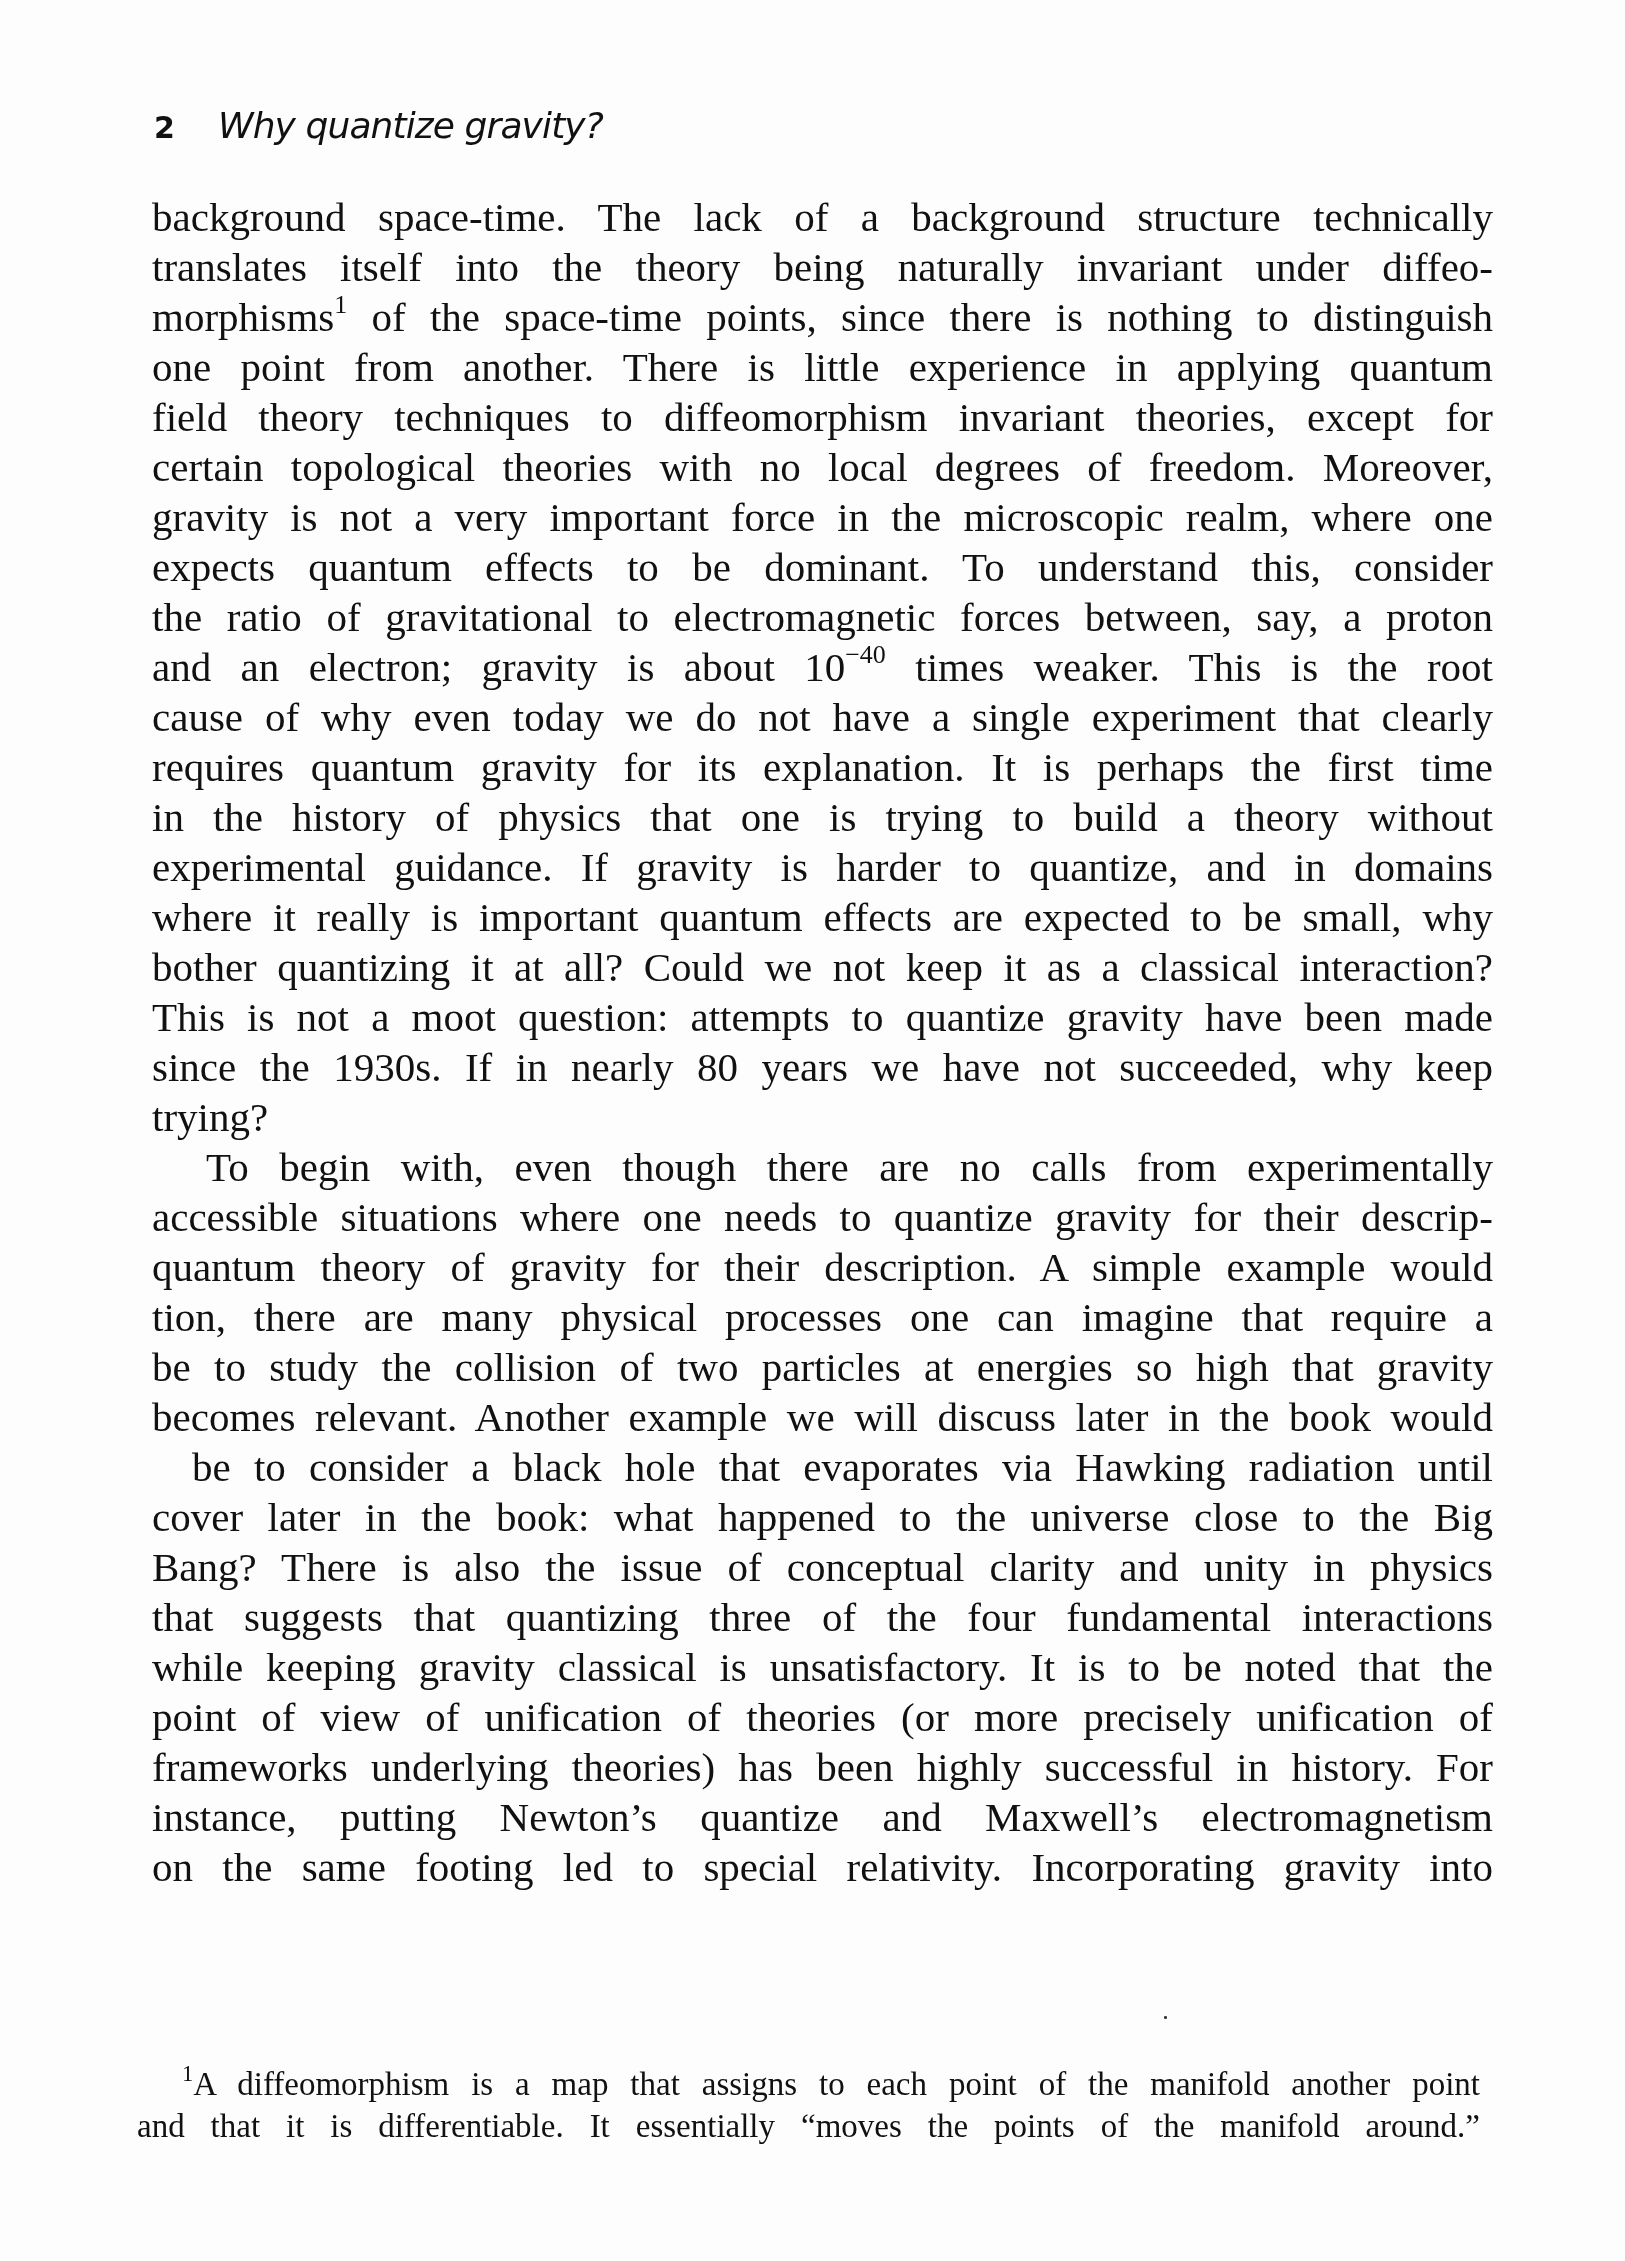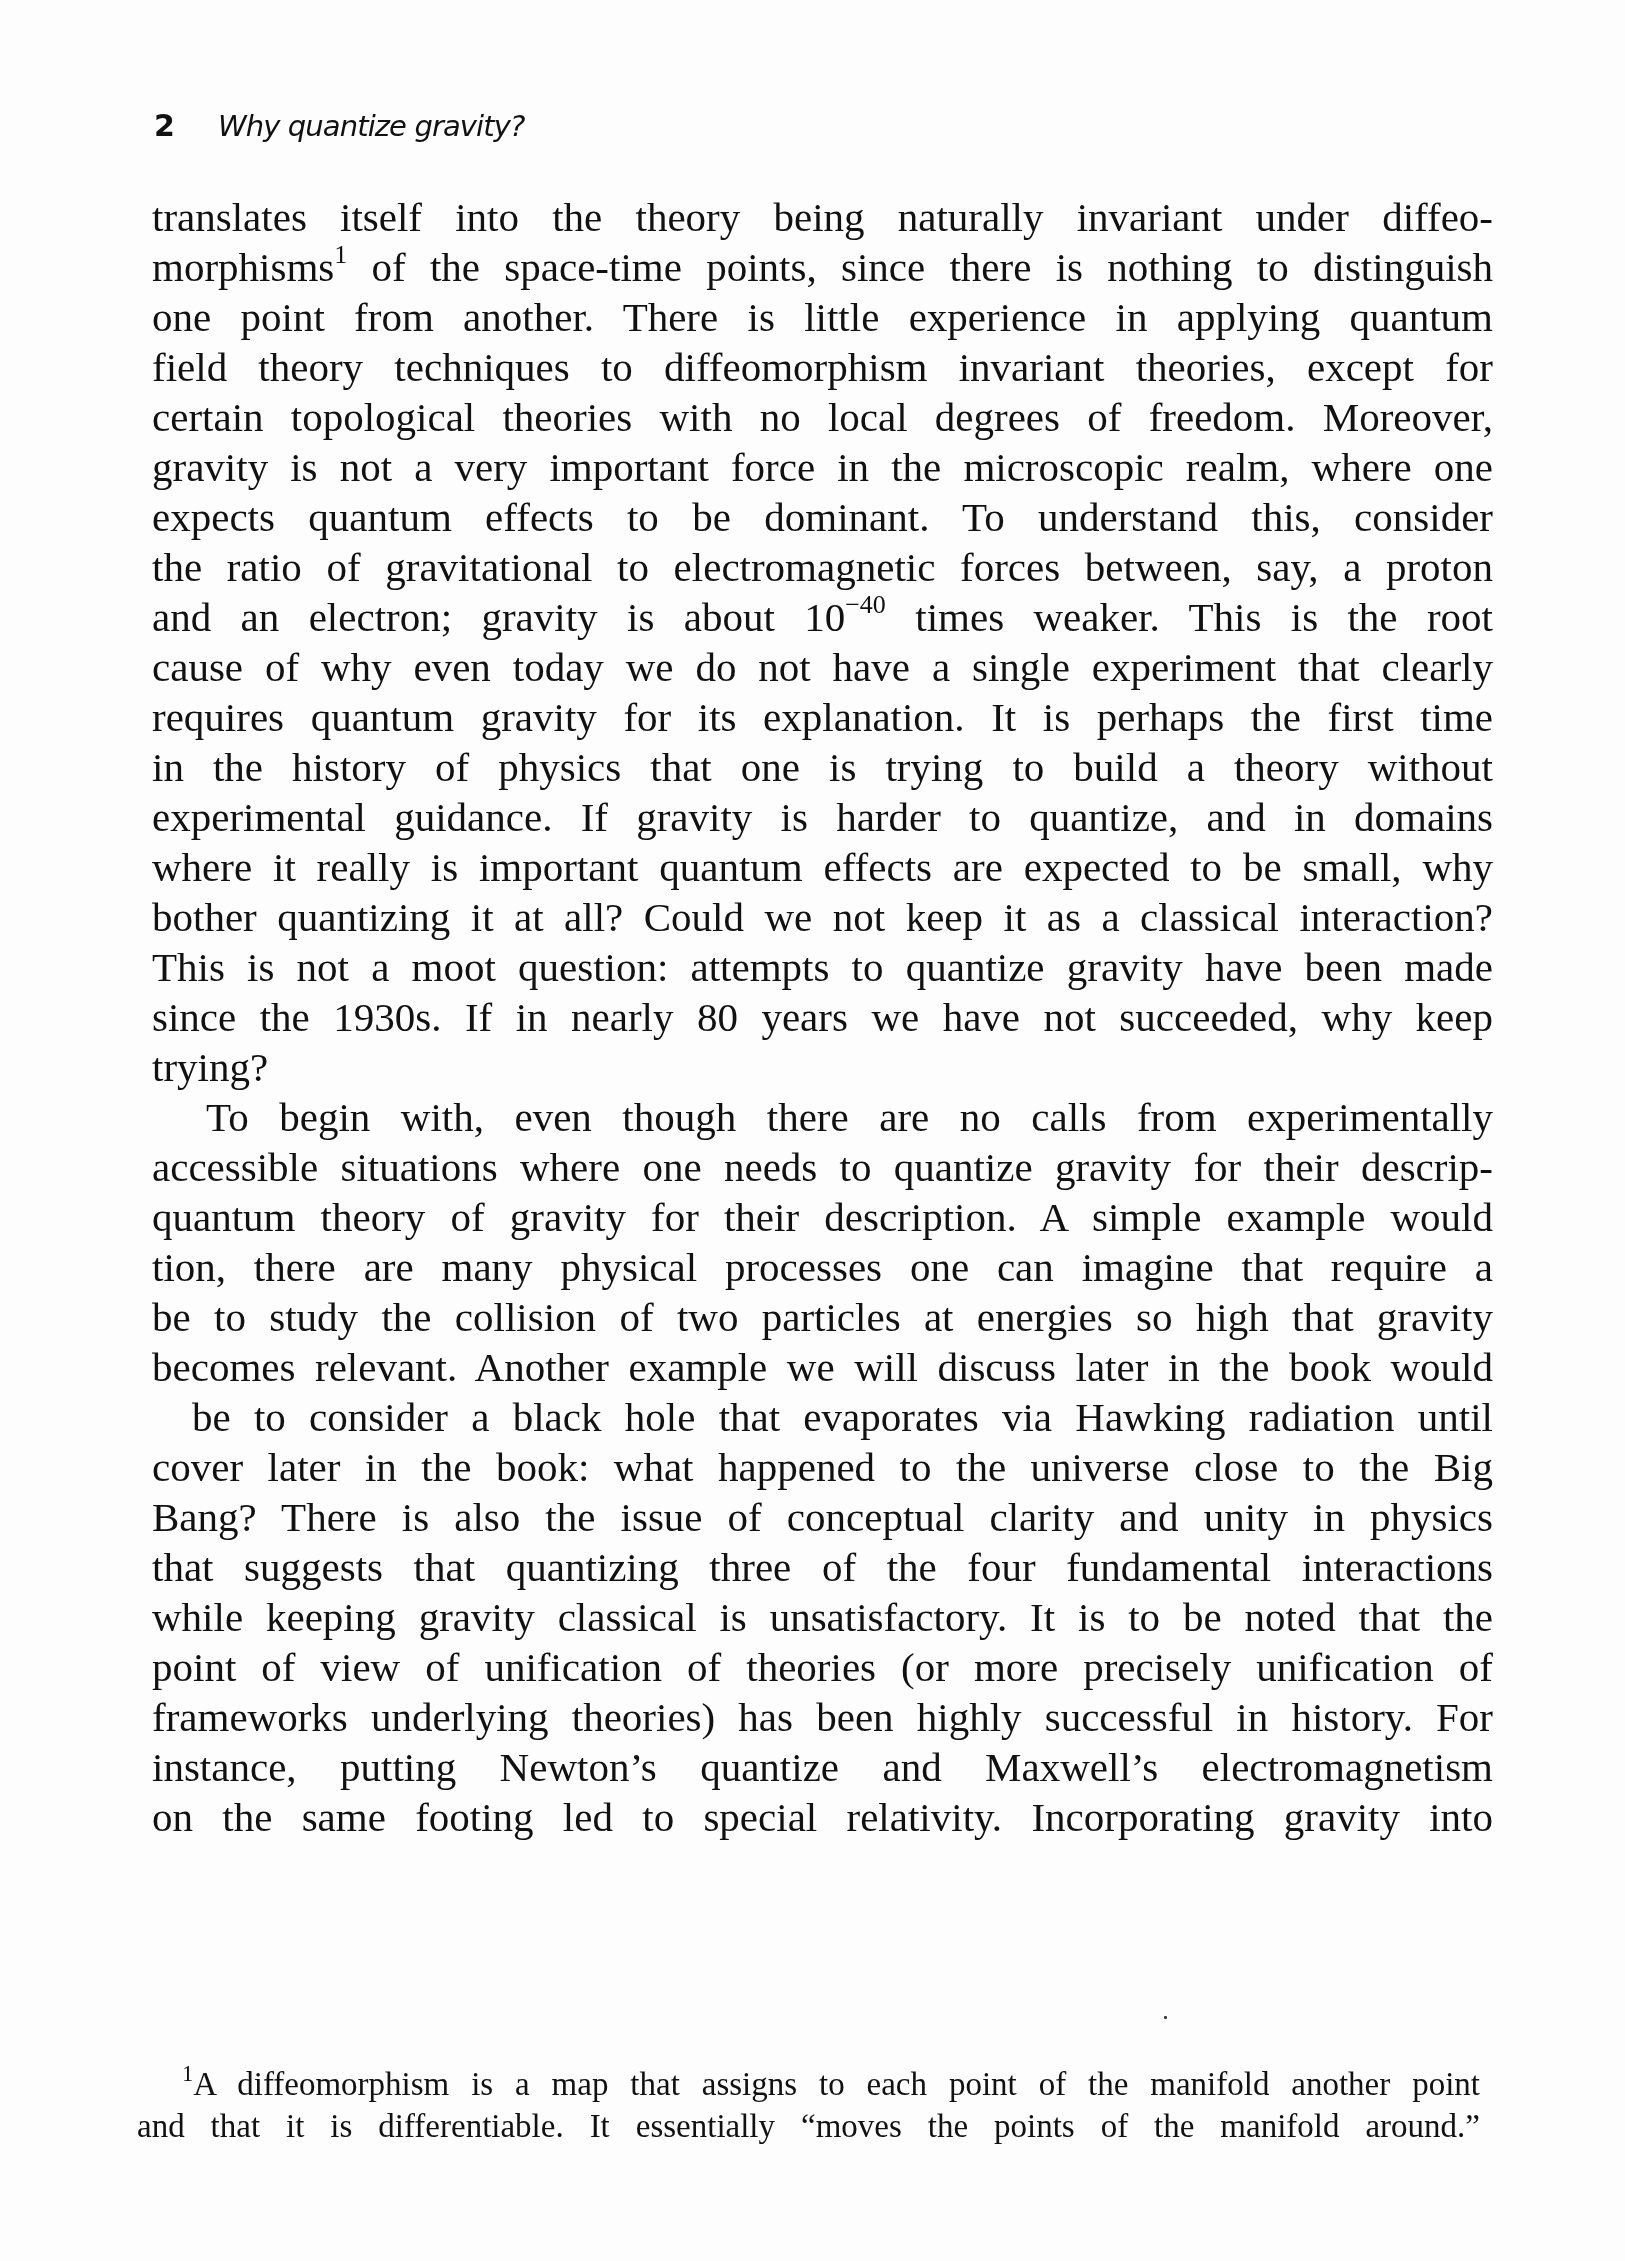--- a/index.html
+++ b/index.html
@@ -24,21 +24,21 @@
     white-space: nowrap;
   }
   .running-head .page-no {
     font-weight: bold;
     display: inline-block;
     width: 64px;
   }
   .running-head .chapter-title {
     font-style: italic;
     font-family: "DejaVu Sans", sans-serif;
-    font-size: 29px;
+    font-size: 36px;
     letter-spacing: -0.9px;
   }
   .body-text {
     position: absolute;
     left: 152px;
     top: 192px;
     width: 1341px;
     font-family: "Liberation Serif", serif;
     font-size: 41px;
     line-height: 50px;
@@ -96,20 +96,21 @@
 </head>
 <body>
 
 <div class="running-head">
   <span class="page-no">2</span><span class="chapter-title">Why quantize gravity?</span>
 </div>
 
 <div class="body-text">
 
   <div>
+    <span class="line" style="white-space: normal;"><span>background space-time. The lack of a background structure technically</span></span>
     <span class="line" style="white-space: normal;"><span>translates itself into the theory being naturally invariant under diffeo-</span></span>
     <span class="line" style="white-space: normal;"><span>morphisms</span><sup>1</sup><span> of the space-time points, since there is nothing to distinguish</span></span>
     <span class="line" style="white-space: normal;"><span>one point from another. There is little experience in applying quantum</span></span>
     <span class="line" style="white-space: normal;"><span>field theory techniques to diffeomorphism invariant theories, except for</span></span>
     <span class="line" style="white-space: normal;"><span>certain topological theories with no local degrees of freedom. Moreover,</span></span>
     <span class="line" style="white-space: normal;"><span>gravity is not a very important force in the microscopic realm, where one</span></span>
     <span class="line" style="white-space: normal;"><span>expects quantum effects to be dominant. To understand this, consider</span></span>
     <span class="line" style="white-space: normal;"><span>the ratio of gravitational to electromagnetic forces between, say, a proton</span></span>
     <span class="line" style="white-space: normal;"><span>and an electron; gravity is about 10</span><sup>−40</sup><span> times weaker. This is the root</span></span>
     <span class="line" style="white-space: normal;"><span>cause of why even today we do not have a single experiment that clearly</span></span>

